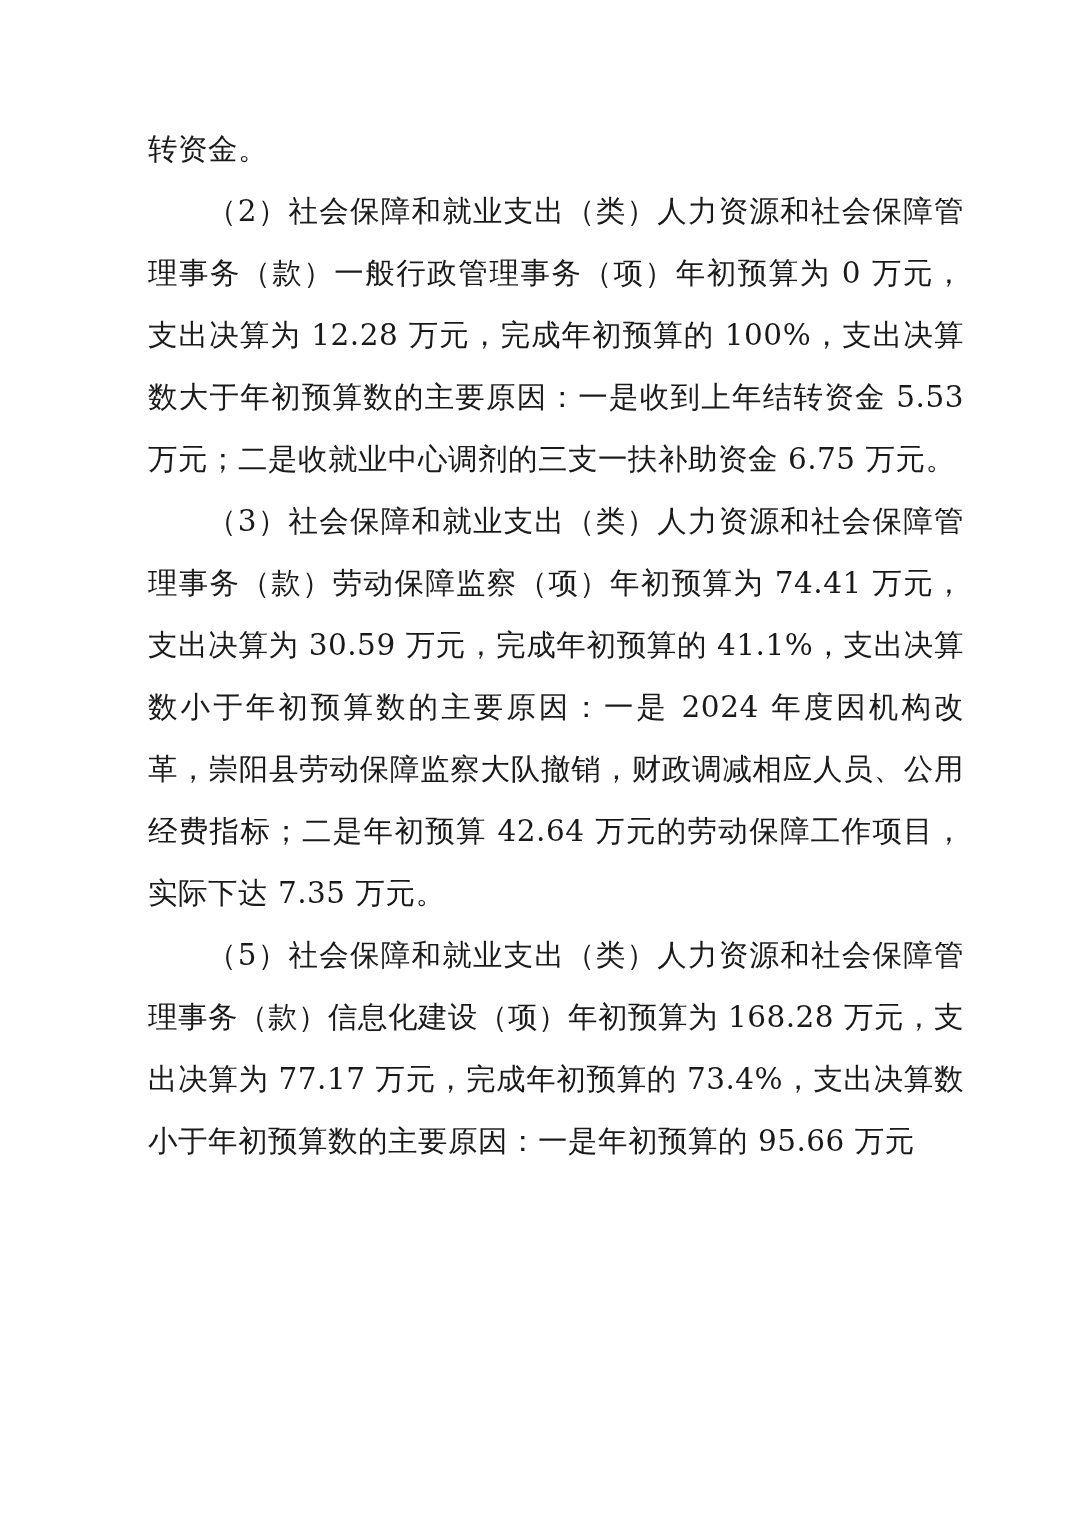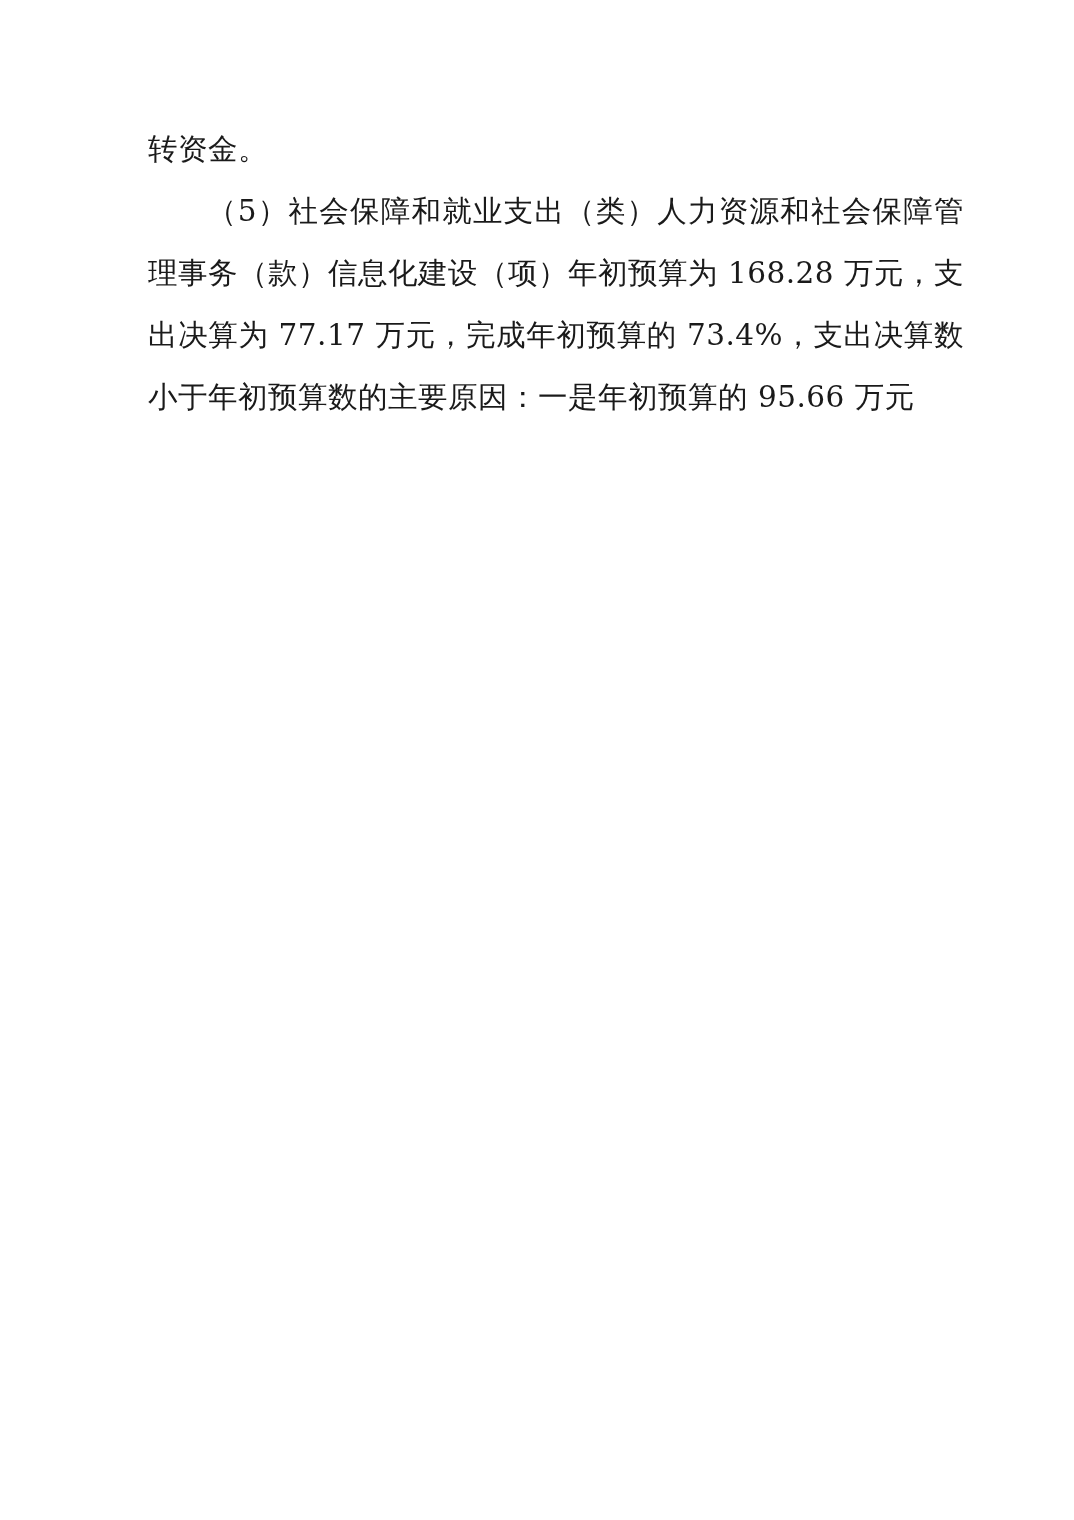--- a/index.html
+++ b/index.html
@@ -33,15 +33,17 @@
   .para.indent {
     text-indent: 2em;
   }
 </style>
 </head>
 <body>
 
 <div class="page">
   <div class="doc-body">
     <p class="para">转资金。</p>
+    <p class="para indent">（2）社会保障和就业支出（类）人力资源和社会保障管理事务（款）一般行政管理事务（项）年初预算为 0 万元，支出决算为 12.28 万元，完成年初预算的 100%，支出决算数大于年初预算数的主要原因：一是收到上年结转资金 5.53 万元；二是收就业中心调剂的三支一扶补助资金 6.75 万元。</p>
+    <p class="para indent">（3）社会保障和就业支出（类）人力资源和社会保障管理事务（款）劳动保障监察（项）年初预算为 74.41 万元，支出决算为 30.59 万元，完成年初预算的 41.1%，支出决算数小于年初预算数的主要原因：一是 2024 年度因机构改革，崇阳县劳动保障监察大队撤销，财政调减相应人员、公用经费指标；二是年初预算 42.64 万元的劳动保障工作项目，实际下达 7.35 万元。</p>
     <p class="para indent">（5）社会保障和就业支出（类）人力资源和社会保障管理事务（款）信息化建设（项）年初预算为 168.28 万元，支出决算为 77.17 万元，完成年初预算的 73.4%，支出决算数小于年初预算数的主要原因：一是年初预算的 95.66 万元</p>
   </div>
 </div>
 
 </body></html>

